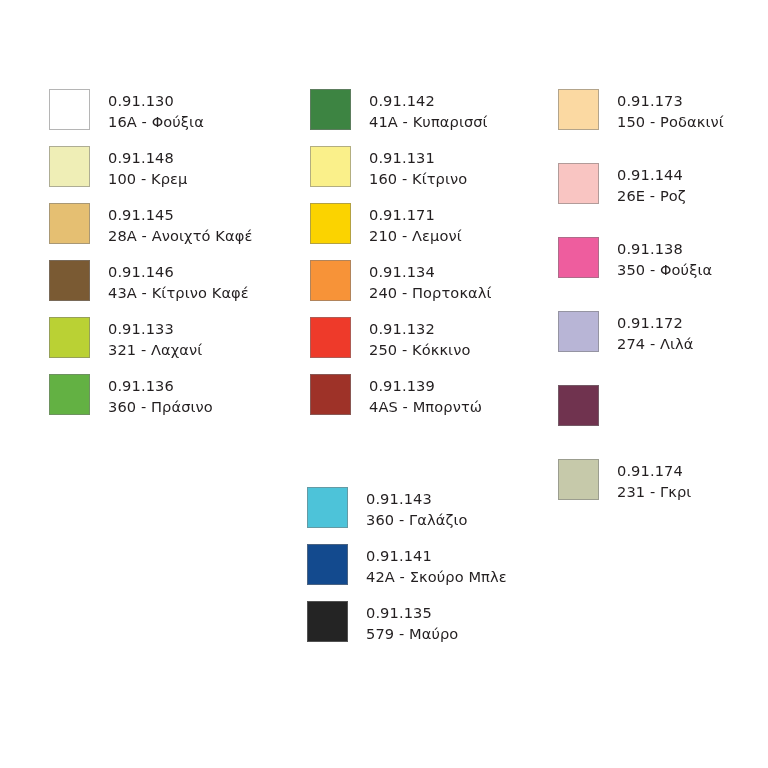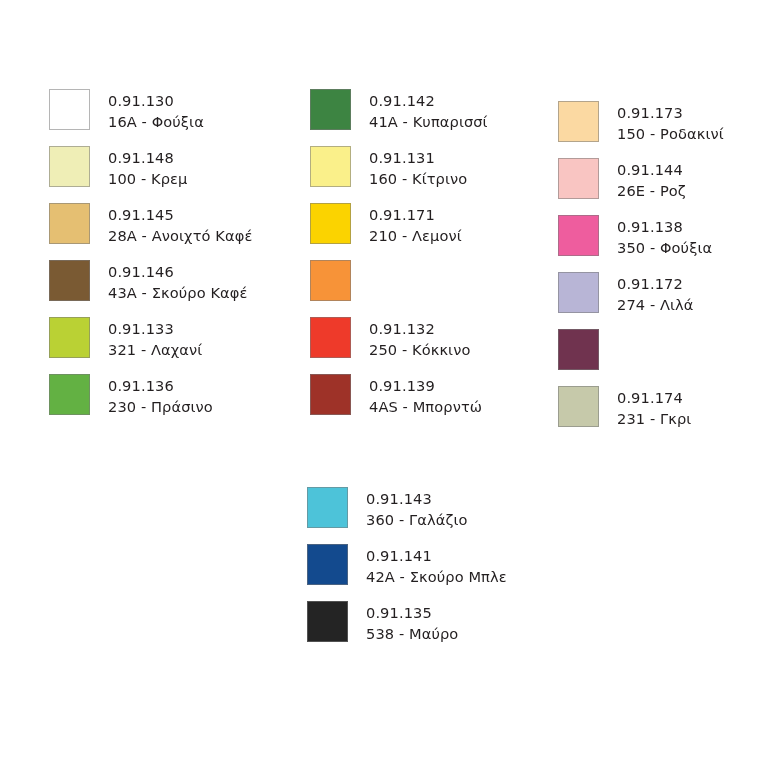--- a/index.html
+++ b/index.html
@@ -18,21 +18,21 @@
     position: absolute;
     inset: 0;
   }
   .column-group {
     position: absolute;
     display: flex;
     flex-direction: column;
   }
   #column-left  { left: 49px;  top: 89px; }
   #column-mid   { left: 310px; top: 89px; }
-  #column-right { left: 558px; top: 101px; }
+  #column-right { left: 558px; top: 89px; gap: 17px; }
   #column-bottom{ left: 307px; top: 487px; }
 
   .swatch-row {
     display: flex;
     align-items: flex-start;
     height: 57px;
   }
   .swatch-chip {
     width: 41px;
     height: 41px;
@@ -76,35 +76,35 @@
         <div class="swatch-chip" style="background: rgb(229, 191, 114);"></div>
         <div class="swatch-text">
           <div class="swatch-code">0.91.145</div>
           <div class="swatch-name">28A - Ανοιχτό Καφέ</div>
         </div>
       </div>
       <div class="swatch-row">
         <div class="swatch-chip" style="background: rgb(122, 90, 51);"></div>
         <div class="swatch-text">
           <div class="swatch-code">0.91.146</div>
-          <div class="swatch-name">43A - Σκούρο Καφέ</div>
+          <div class="swatch-name">43A - Κίτρινο Καφέ</div>
         </div>
       </div>
       <div class="swatch-row">
         <div class="swatch-chip" style="background: rgb(186, 209, 52);"></div>
         <div class="swatch-text">
           <div class="swatch-code">0.91.133</div>
           <div class="swatch-name">321 - Λαχανί</div>
         </div>
       </div>
       <div class="swatch-row">
         <div class="swatch-chip" style="background: rgb(99, 177, 67);"></div>
         <div class="swatch-text">
           <div class="swatch-code">0.91.136</div>
-          <div class="swatch-name">230 - Πράσινο</div>
+          <div class="swatch-name">360 - Πράσινο</div>
         </div>
       </div>
     </div>
     <div class="column-group" id="column-mid">
       <div class="swatch-row">
         <div class="swatch-chip" style="background: rgb(61, 132, 66);"></div>
         <div class="swatch-text">
           <div class="swatch-code">0.91.142</div>
           <div class="swatch-name">41A - Κυπαρισσί</div>
         </div>
@@ -118,20 +118,24 @@
       </div>
       <div class="swatch-row">
         <div class="swatch-chip" style="background: rgb(251, 211, 0);"></div>
         <div class="swatch-text">
           <div class="swatch-code">0.91.171</div>
           <div class="swatch-name">210 - Λεμονί</div>
         </div>
       </div>
       <div class="swatch-row">
         <div class="swatch-chip" style="background: rgb(247, 147, 56);"></div>
+        <div class="swatch-text">
+          <div class="swatch-code">0.91.134</div>
+          <div class="swatch-name">240 - Πορτοκαλί</div>
+        </div>
       </div>
       <div class="swatch-row">
         <div class="swatch-chip" style="background: rgb(238, 58, 42);"></div>
         <div class="swatch-text">
           <div class="swatch-code">0.91.132</div>
           <div class="swatch-name">250 - Κόκκινο</div>
         </div>
       </div>
       <div class="swatch-row">
         <div class="swatch-chip" style="background: rgb(158, 50, 40);"></div>
@@ -193,17 +197,17 @@
         <div class="swatch-chip" style="background: rgb(19, 74, 142);"></div>
         <div class="swatch-text">
           <div class="swatch-code">0.91.141</div>
           <div class="swatch-name">42A - Σκούρο Μπλε</div>
         </div>
       </div>
       <div class="swatch-row">
         <div class="swatch-chip" style="background: rgb(36, 36, 36);"></div>
         <div class="swatch-text">
           <div class="swatch-code">0.91.135</div>
-          <div class="swatch-name">538 - Μαύρο</div>
+          <div class="swatch-name">579 - Μαύρο</div>
         </div>
       </div>
     </div>
   </div>
 
 </body></html>

